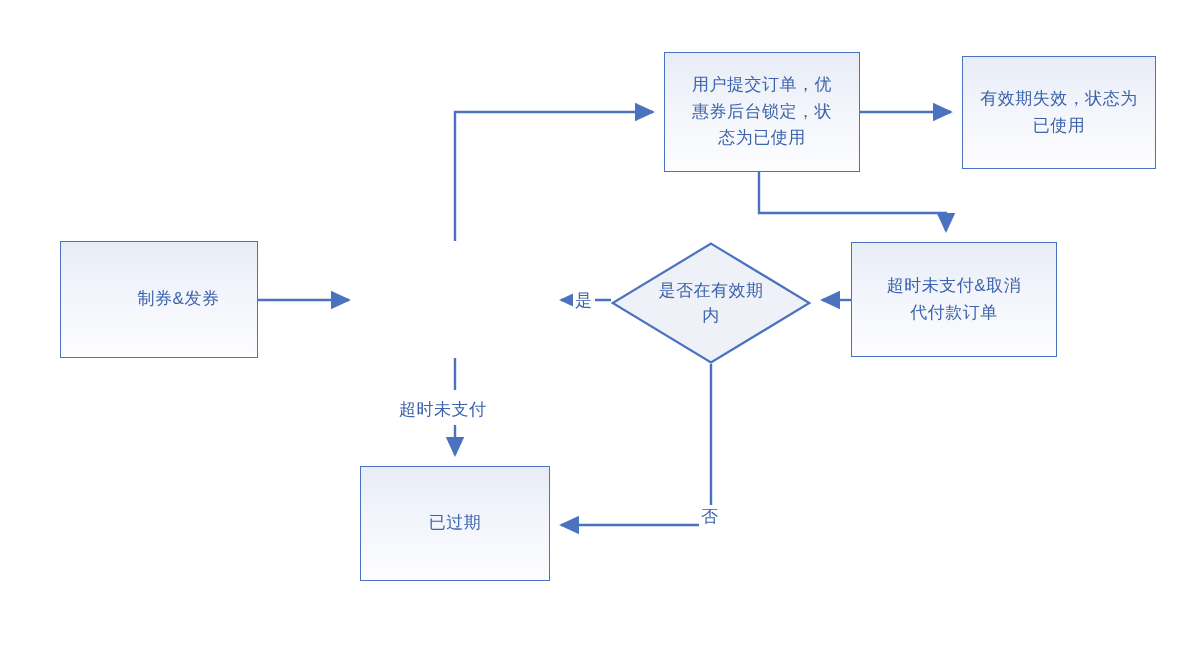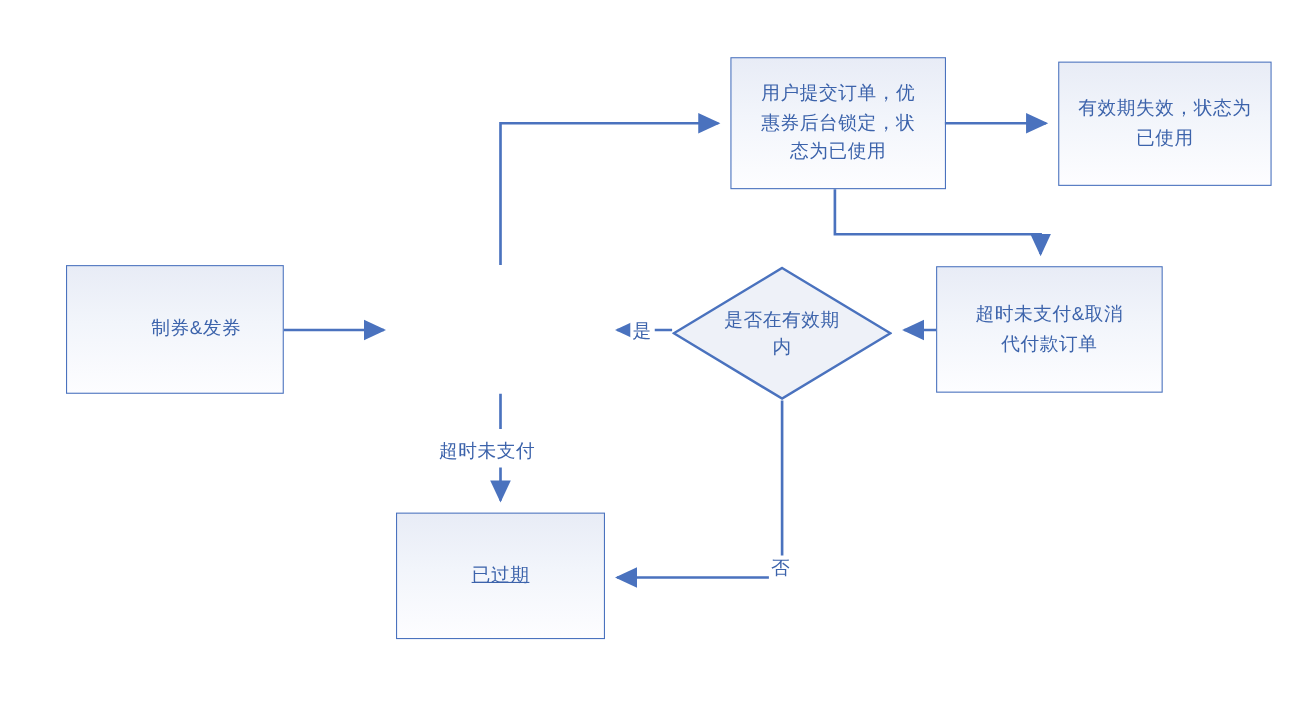--- a/index.html
+++ b/index.html
@@ -136,21 +136,21 @@
   </div>
 
   <div class="node diamond" style="left:611px; top:242px; width:200px; height:122px;">
     <svg class="dshape" viewBox="0 0 200 122" preserveAspectRatio="none" xmlns="http://www.w3.org/2000/svg">
       <polygon points="100,1.6 198.4,61 100,120.4 1.6,61" fill="#eef1f8" stroke="#4a72be" stroke-width="2.2"></polygon>
     </svg>
     <span class="label">是否在有效期
 内</span>
   </div>
 
-  <div class="node box" style="left:360px; top:466px; width:190px; height:115px;text-decoration:underline;">
+  <div class="node box" style="left:360px; top:466px; width:190px; height:115px;">
     <span class="label">已过期</span>
   </div>
 
   <div class="edge-label" style="left:573px; top:289px;">
     <span>是</span>
   </div>
 
   <div class="edge-label" style="left:699px; top:505px;">
     <span>否</span>
   </div>

